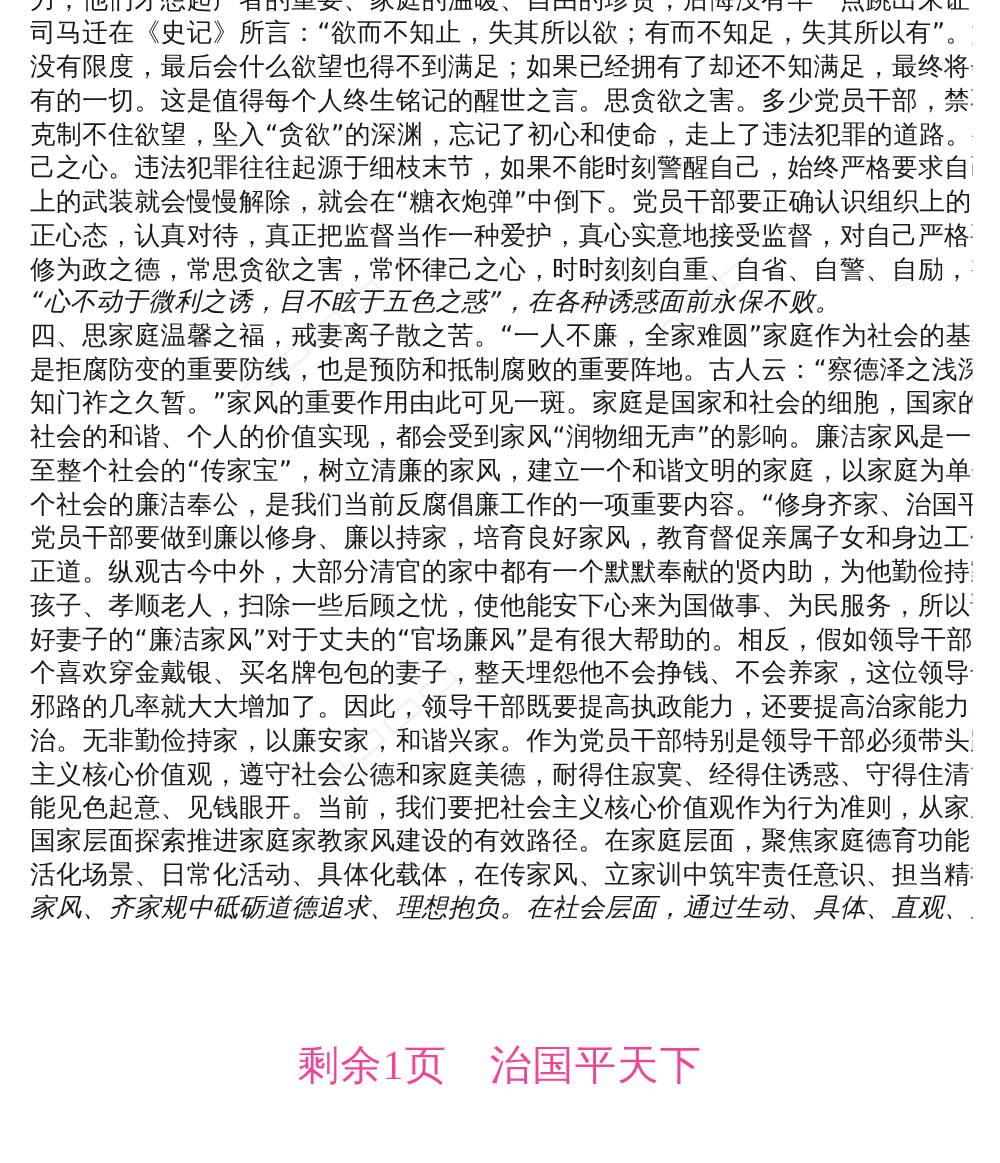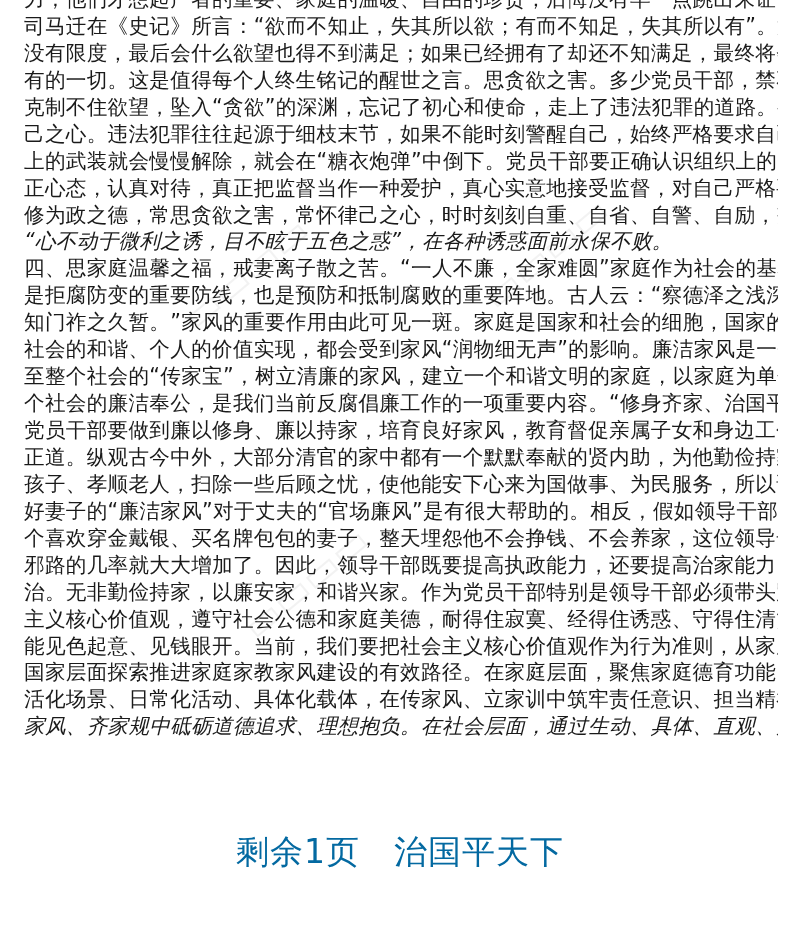--- a/index.html
+++ b/index.html
@@ -6,21 +6,21 @@
   body { width: 800px; height: 930px; position: relative; overflow: hidden;
          font-family: "DejaVu Sans", "Liberation Sans", sans-serif; }
   .page { position: absolute; left: 0; top: -14px; width: 800px; }
   .text-block { padding: 0 22px 0 24px; color: #1a1a1a; font-size: 20.6px;
                 line-height: 26.95px; letter-spacing: 0.3px; }
   .line { white-space: nowrap; overflow: hidden; height: 26.95px; text-align: justify; text-align-last: justify; }
   .line.last { text-align-last: left; font-style: italic; }
   .watermark { position: absolute; color: rgba(0,0,0,0.05); font-size: 40px; transform: rotate(-40deg);
                pointer-events: none; white-space: nowrap; }
   .footer { position: absolute; left: 0; top: 830px; width: 800px; text-align: center; }
-  .footer span { color: #0369a1; font-size: 33px; letter-spacing: 1px; }
+  .footer span { color: #ec4899; font-size: 33px; letter-spacing: 1px; font-family: Liberation Serif, serif; }
   .footer .gap { display: inline-block; width: 34px; }
 </style>
 </head>
 <body>
 
 <div class="watermark" style="left:170px; top:250px;">▭▭▭▭</div>
 <div class="watermark" style="left:470px; top:230px;">▭▭▭▭</div>
 <div class="watermark" style="left:230px; top:560px;">▭▭▭▭</div>
 
 <div class="page">

